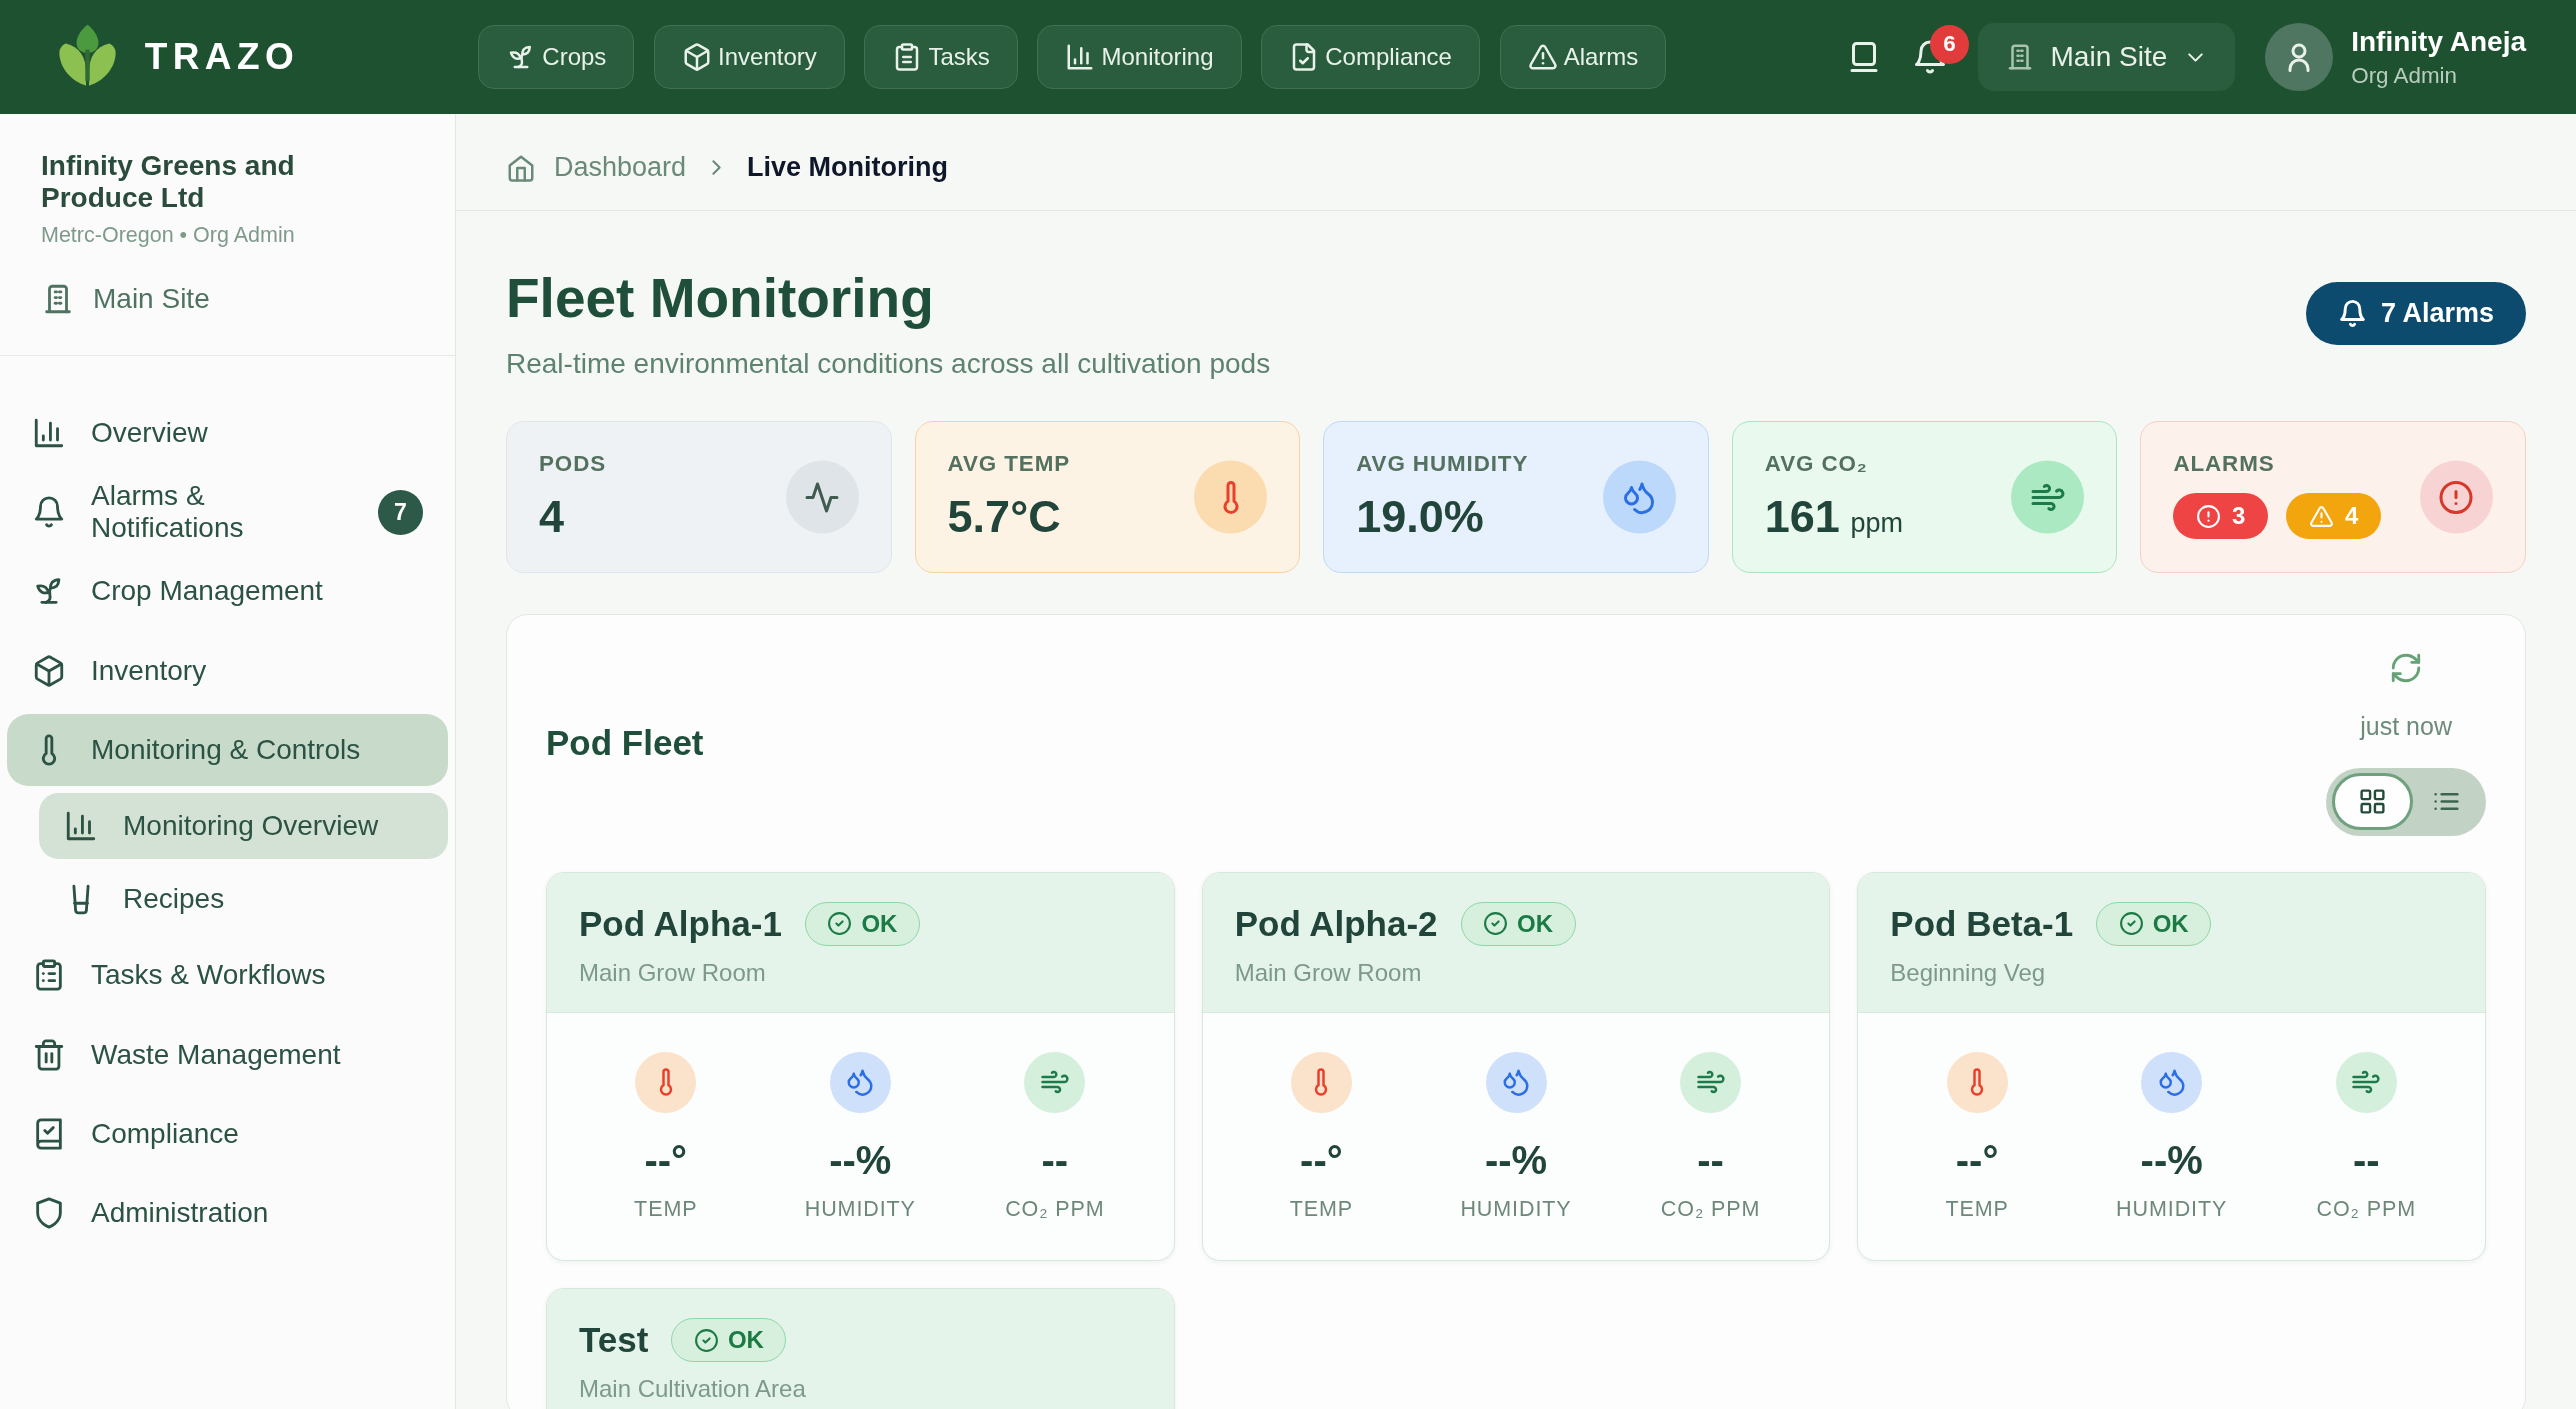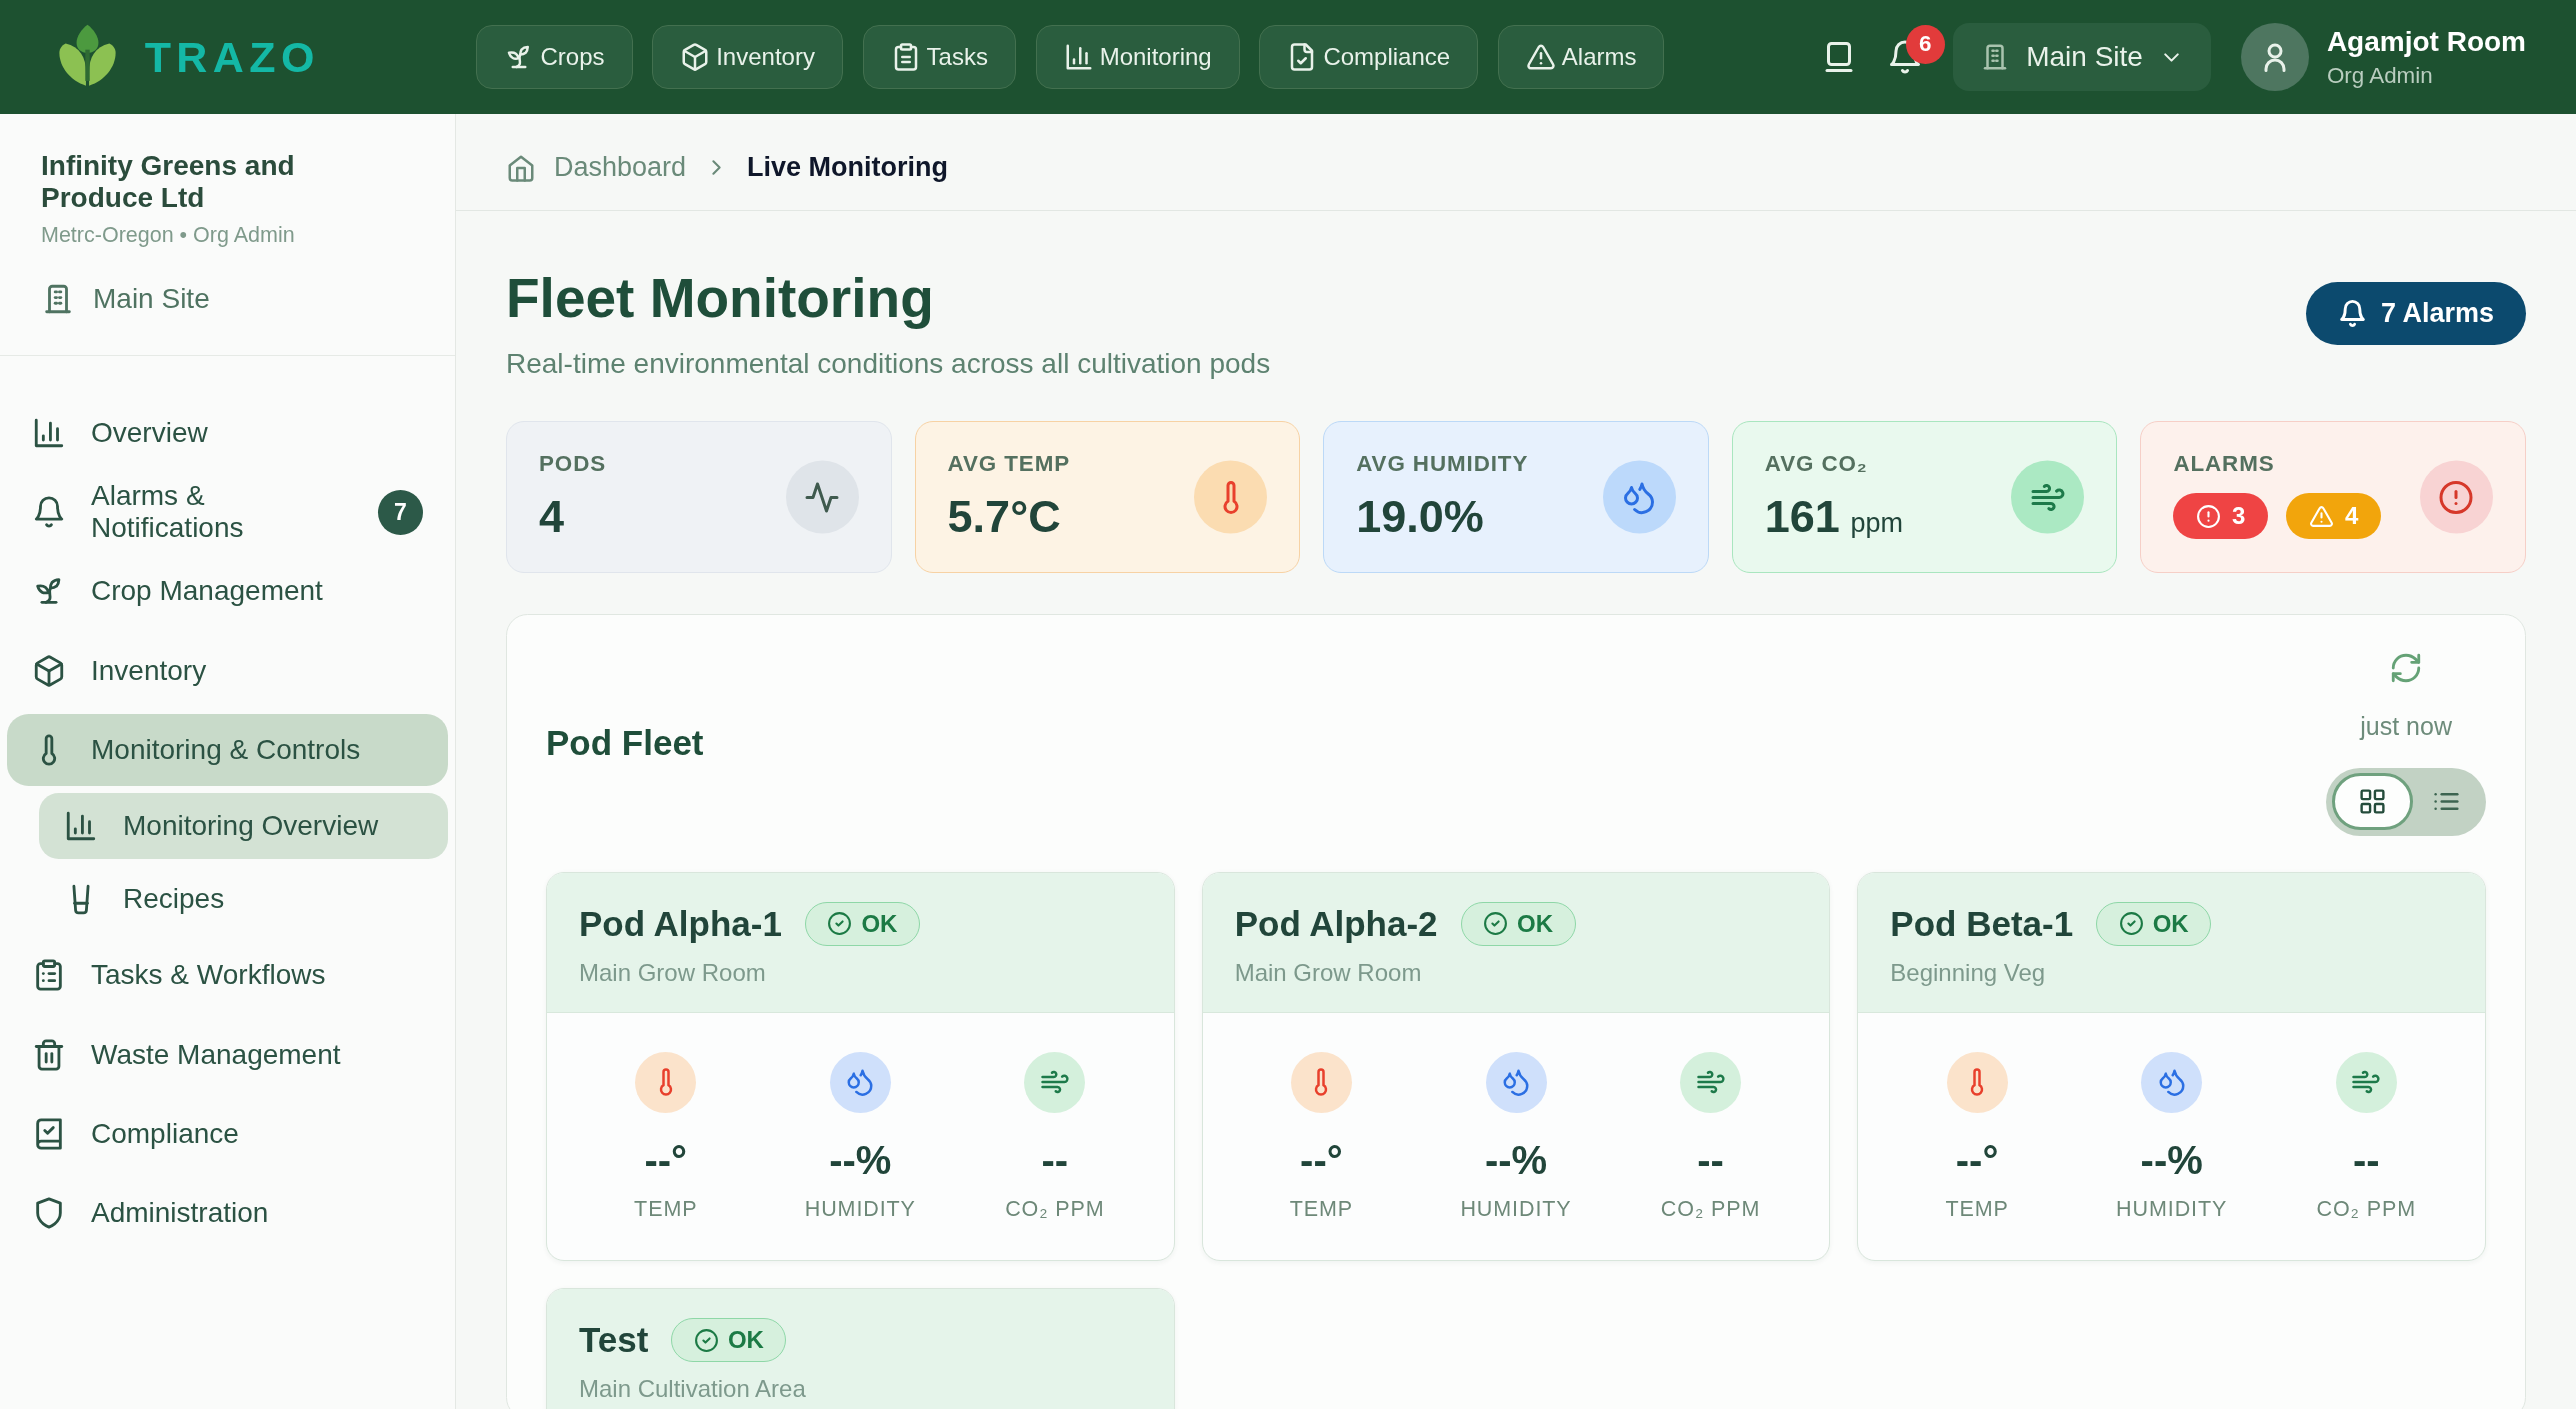--- a/index.html
+++ b/index.html
@@ -3,21 +3,21 @@
 <meta charset="utf-8">
 <style>
   * { margin:0; padding:0; box-sizing:border-box; }
   html,body { width:2576px; height:1410px; overflow:hidden; }
   body { font-family:"Liberation Sans","DejaVu Sans",sans-serif; background:#f5f7f5; color:#21453a; }
   svg.ic { display:block; }
 
   
   .topbar { height:114px; background:#1d5130; display:flex; align-items:center; justify-content:space-between; padding:0 50px; }
   .brand { display:flex; align-items:center; gap:19.7px; }
-  .brand-name { color:#14b8a6; font-size:43px; font-weight:bold; letter-spacing:5.4px; }
+  .brand-name { color:#ffffff; font-size:37px; font-weight:bold; letter-spacing:5.4px; }
   .topnav { display:flex; gap:19.7px; }
   .topnav-item { display:flex; align-items:center; gap:6px; background:#2a5d3e; border:1.8px solid #43704f; border-radius:16px; padding:16px 27px; color:#e9f2ea; font-size:24px; cursor:pointer; }
   .topnav-item svg { width:30px; height:30px; }
   .top-right { display:flex; align-items:center; gap:30px; }
   .icon-btn { color:#e9f2ea; position:relative; cursor:pointer; }
   .icon-btn svg { width:36px; height:36px; }
   .bell-badge { position:absolute; top:-14.3px; right:-21.5px; min-width:39px; height:39px; background:#e23b3b; border-radius:894px; color:#fff; font-size:22.4px; font-weight:bold; display:flex; align-items:center; justify-content:center; padding:0 7.2px; }
   .site-pill { display:flex; align-items:center; gap:16px; background:#2a5d3e; border-radius:16px; padding:18px 27px; color:#e9f2ea; font-size:28px; cursor:pointer; }
   .site-pill svg { width:30px; height:30px; color:#a9c3ae; }
   .user-chip { display:flex; align-items:center; gap:18px; cursor:pointer; }
@@ -209,21 +209,21 @@
         </svg>
     </div>
     <div class="user-chip">
       <div class="avatar">
         <svg class="ic" viewBox="0 0 24 24" fill="none" stroke="currentColor" stroke-width="2" stroke-linecap="round" stroke-linejoin="round">
             <circle cx="12" cy="8" r="4"></circle>
             <path d="M6 21v-1a6 6 0 0 1 12 0v1"></path>
           </svg>
       </div>
       <div>
-        <div class="user-name">Agamjot Room</div>
+        <div class="user-name">Infinity Aneja</div>
         <div class="user-role">Org Admin</div>
       </div>
     </div>
   </div>
 </header>
 
 <div class="shell">
 
   <aside>
     <div class="org-block">

